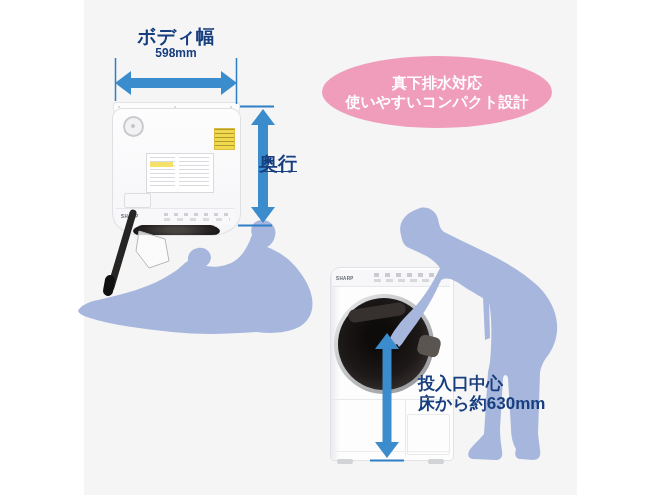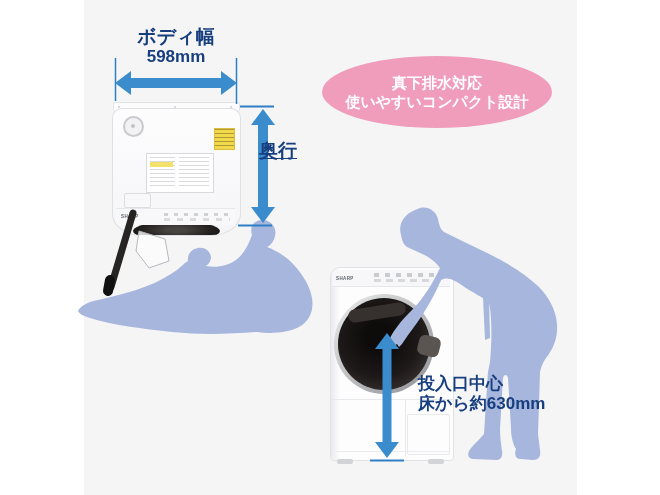--- a/index.html
+++ b/index.html
@@ -3,21 +3,21 @@
 <meta charset="utf-8">
 <style>
   html,body{margin:0;padding:0;}
   body{font-family:"Liberation Sans","DejaVu Sans",sans-serif;}
   #canvas{position:relative;width:652px;height:495px;background:var(--color-background,#ffffff);overflow:hidden;}
   #panel{position:absolute;left:84px;top:0;width:493px;height:495px;background:var(--color-panel,#f5f5f6);}
 
   .abs{position:absolute;}
   .dim-label{color:var(--color-dimension-text,#173e7e);font-weight:bold;text-align:center;line-height:1.12;z-index:40;}
   .dim-label .l1{font-size:19px;display:block;}
-  .dim-label .l2{font-size:17px;display:block;}
+  .dim-label .l2{font-size:12px;display:block;}
 
   
   #badge{left:322px;top:56px;width:230px;height:72px;border-radius:50%;
     background:var(--color-badge-bg,#f09dbb);z-index:40;display:flex;flex-direction:column;
     align-items:center;justify-content:center;}
   #badge span{color:var(--color-badge-text,#ffffff);font-weight:bold;font-size:15px;line-height:1.3;white-space:nowrap;}
 
   
   .machine{z-index:10;}
   #tv-lip{left:113px;top:102px;width:125px;height:8px;background:#fcfcfd;border:1px solid #e3e4e8;border-radius:2px;}
@@ -60,21 +60,21 @@
   #fv-tab{left:84px;top:42px;width:22px;height:20px;border-radius:6px;background:#5a5550;transform:rotate(14deg);}
   .fv-line{background:#e8e9ec;}
   #fv-seam-h{left:0;top:131px;width:122px;height:1px;}
   #fv-seam-v{left:74px;top:132px;width:1px;height:57px;}
   #fv-drawer{left:76px;top:146px;width:41px;height:39px;border:1px solid #e8e9ec;border-radius:2px;}
   #fv-kick{left:4px;top:183px;width:114px;height:1px;background:#ececef;}
   .foot{top:459px;width:16px;height:5px;background:#d2d3d6;border-radius:2px;z-index:10;}
 
   
   #width-label{left:116px;top:26px;width:120px;}
-  #depth-label{left:240px;top:140px;width:76px;text-decoration:underline;}
+  #depth-label{left:240px;top:153px;width:76px;text-decoration:underline;}
   #opening-label{left:418px;top:374px;width:150px;text-align:left;z-index:40;
     color:var(--color-dimension-text,#173e7e);font-weight:bold;font-size:17px;line-height:1.18;}
 
   svg.layer{position:absolute;left:0;top:0;z-index:20;pointer-events:none;}
   svg.arrows{z-index:30;}
 </style>
 </head>
 <body>
 
 <div id="canvas">

